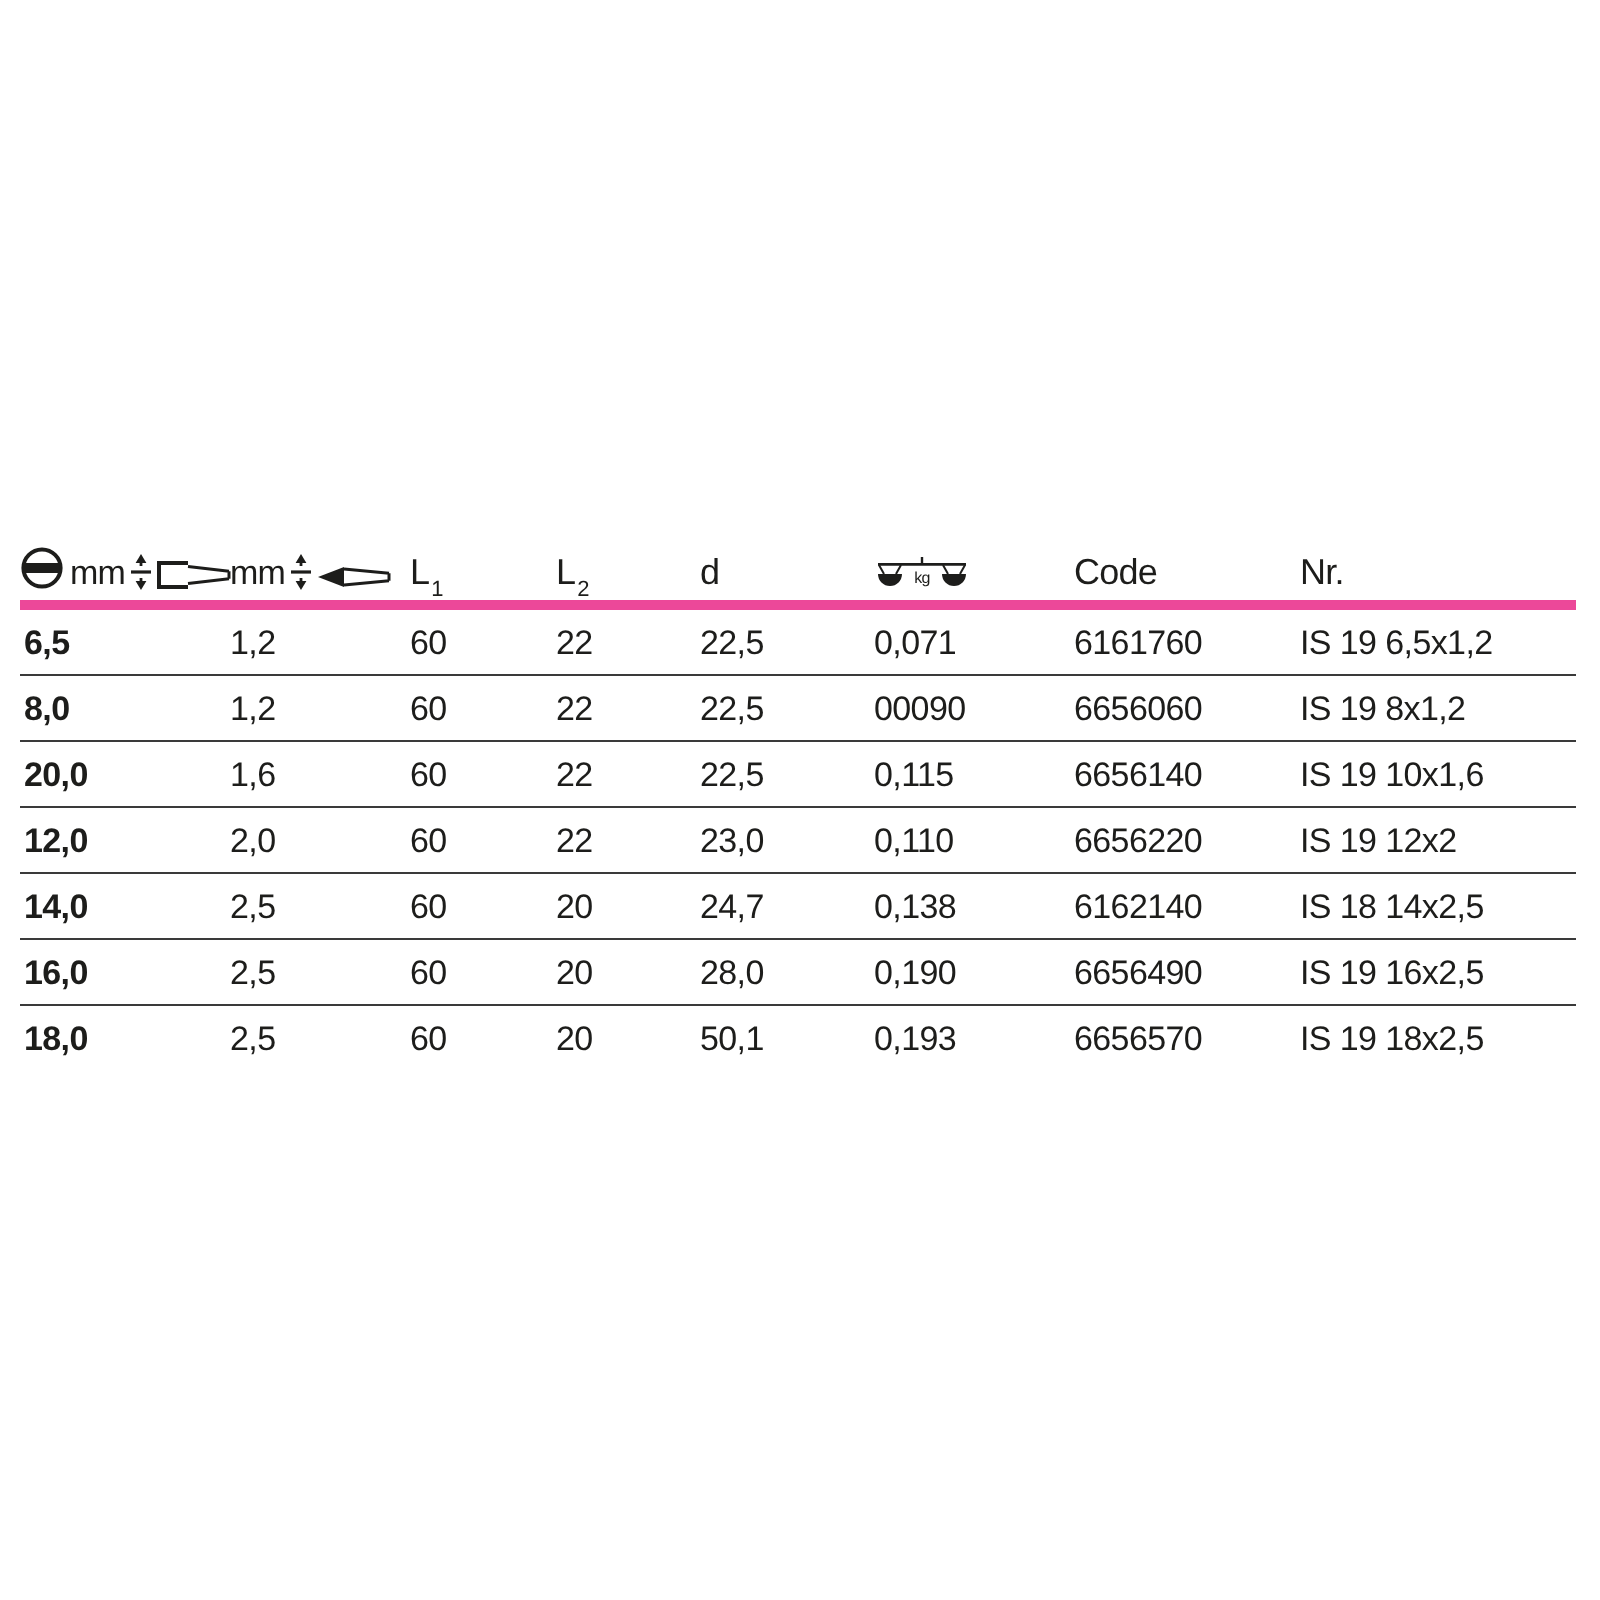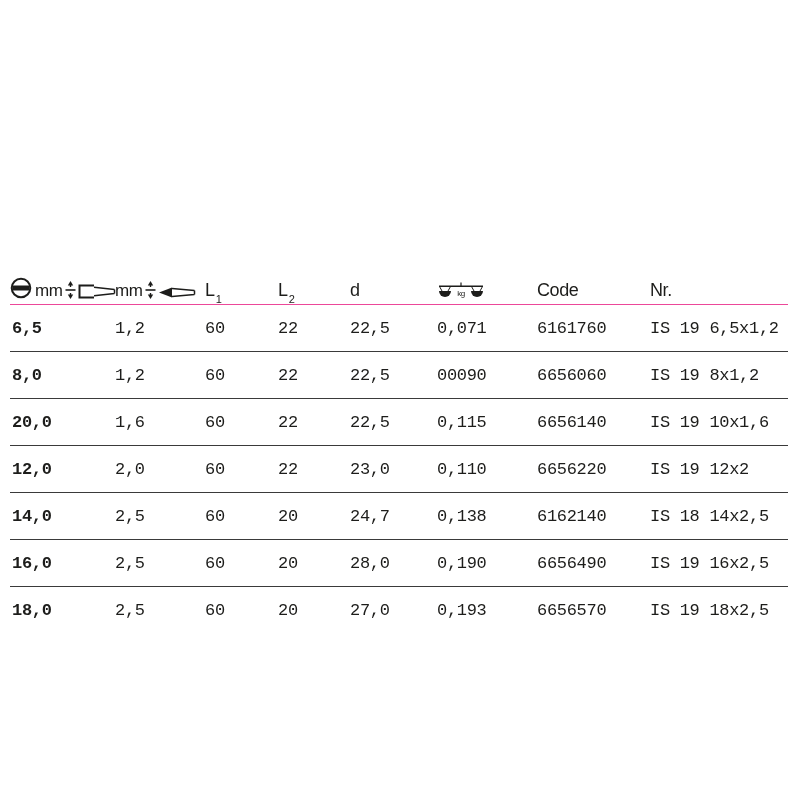--- a/index.html
+++ b/index.html
@@ -1,30 +1,30 @@
 <!DOCTYPE html>
 <html><head>
 <meta charset="utf-8">
 <style>
   * { margin:0; padding:0; box-sizing:border-box; }
   html,body { width:800px; height:800px; background:#ffffff; overflow:hidden;
     font-family:"Liberation Sans", sans-serif; color:#1d1d1b; }
   .spec-table { position:absolute; left:10px; top:268px; width:778px;
     --cols:105px 90px 73px 72px 87px 100px 113px 1fr; }
   .thead { display:grid; grid-template-columns:var(--cols); align-items:end;
-    height:37px; padding-bottom:5px; border-bottom:1px solid #ec4899; }
+    height:37px; padding-bottom:5px; border-bottom:5px solid #ec4899; }
   .hcell { display:flex; align-items:flex-end; gap:1px; font-size:18px;
     letter-spacing:-0.4px; white-space:nowrap; line-height:1; }
   .hcell .unit { font-size:17px; }
   .hcell sub { font-size:11px; line-height:0.4; transform:translateY(2px); }
   .icon { display:inline-block; flex:none;text-align:center; }
   .icon.circ { margin-right:2px; }
   .icon.dim { margin:0 1px 0 1px; }
   .trow { display:grid; grid-template-columns:var(--cols); align-items:center;
-    height:47px; border-bottom:1px solid #3a3a3a;font-family:Liberation Mono, monospace; }
+    height:33px; border-bottom:1px solid #3a3a3a; }
   .trow:last-child { border-bottom:none; }
   .cell { font-size:17px; letter-spacing:-0.3px; white-space:nowrap; line-height:1; }
   .cell.c1 { font-weight:bold; padding-left:2px; }
   svg { display:block; }
 </style>
 </head>
 <body>
 
 <div class="spec-table">
 
@@ -173,20 +173,20 @@
         <div class="cell c5">28,0</div>
         <div class="cell c6">0,190</div>
         <div class="cell c7">6656490</div>
         <div class="cell c8">IS 19 16x2,5</div>
       </div>
       <div class="trow">
         <div class="cell c1">18,0</div>
         <div class="cell c2">2,5</div>
         <div class="cell c3">60</div>
         <div class="cell c4">20</div>
-        <div class="cell c5">27,0</div>
+        <div class="cell c5">50,1</div>
         <div class="cell c6">0,193</div>
         <div class="cell c7">6656570</div>
         <div class="cell c8">IS 19 18x2,5</div>
       </div>
     </div>
 
 </div>
 
 </body></html>

